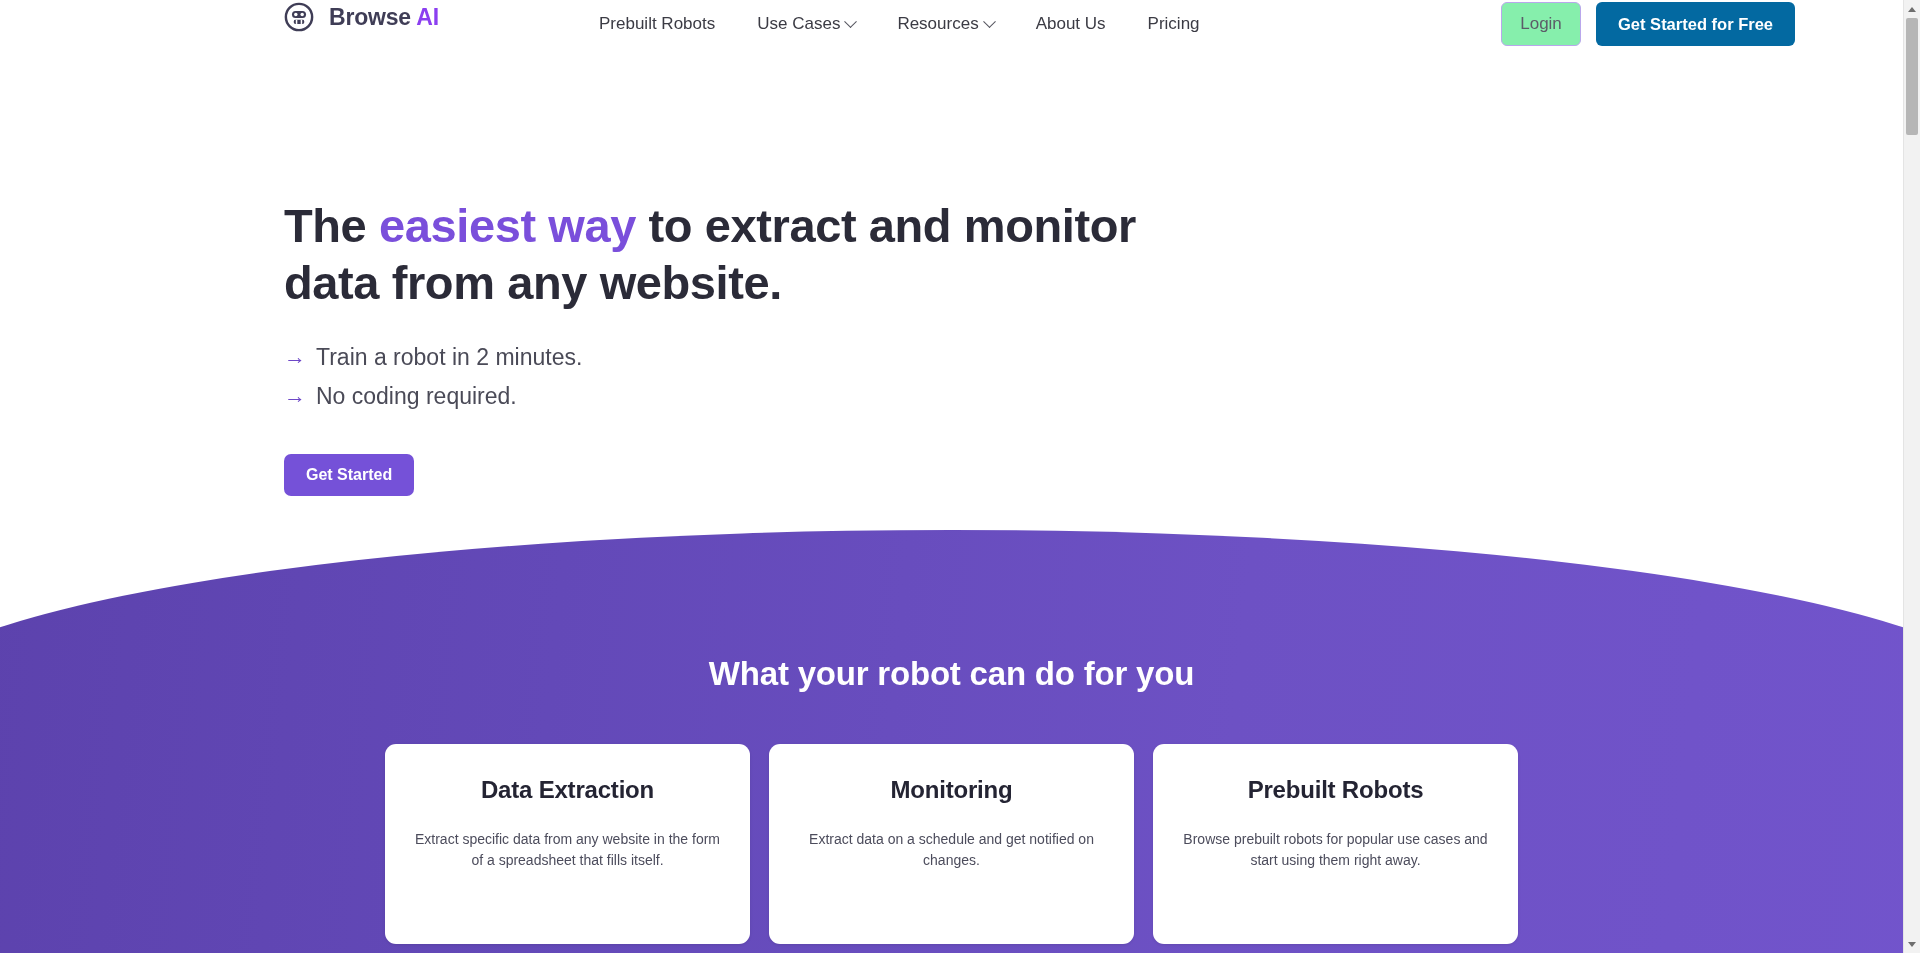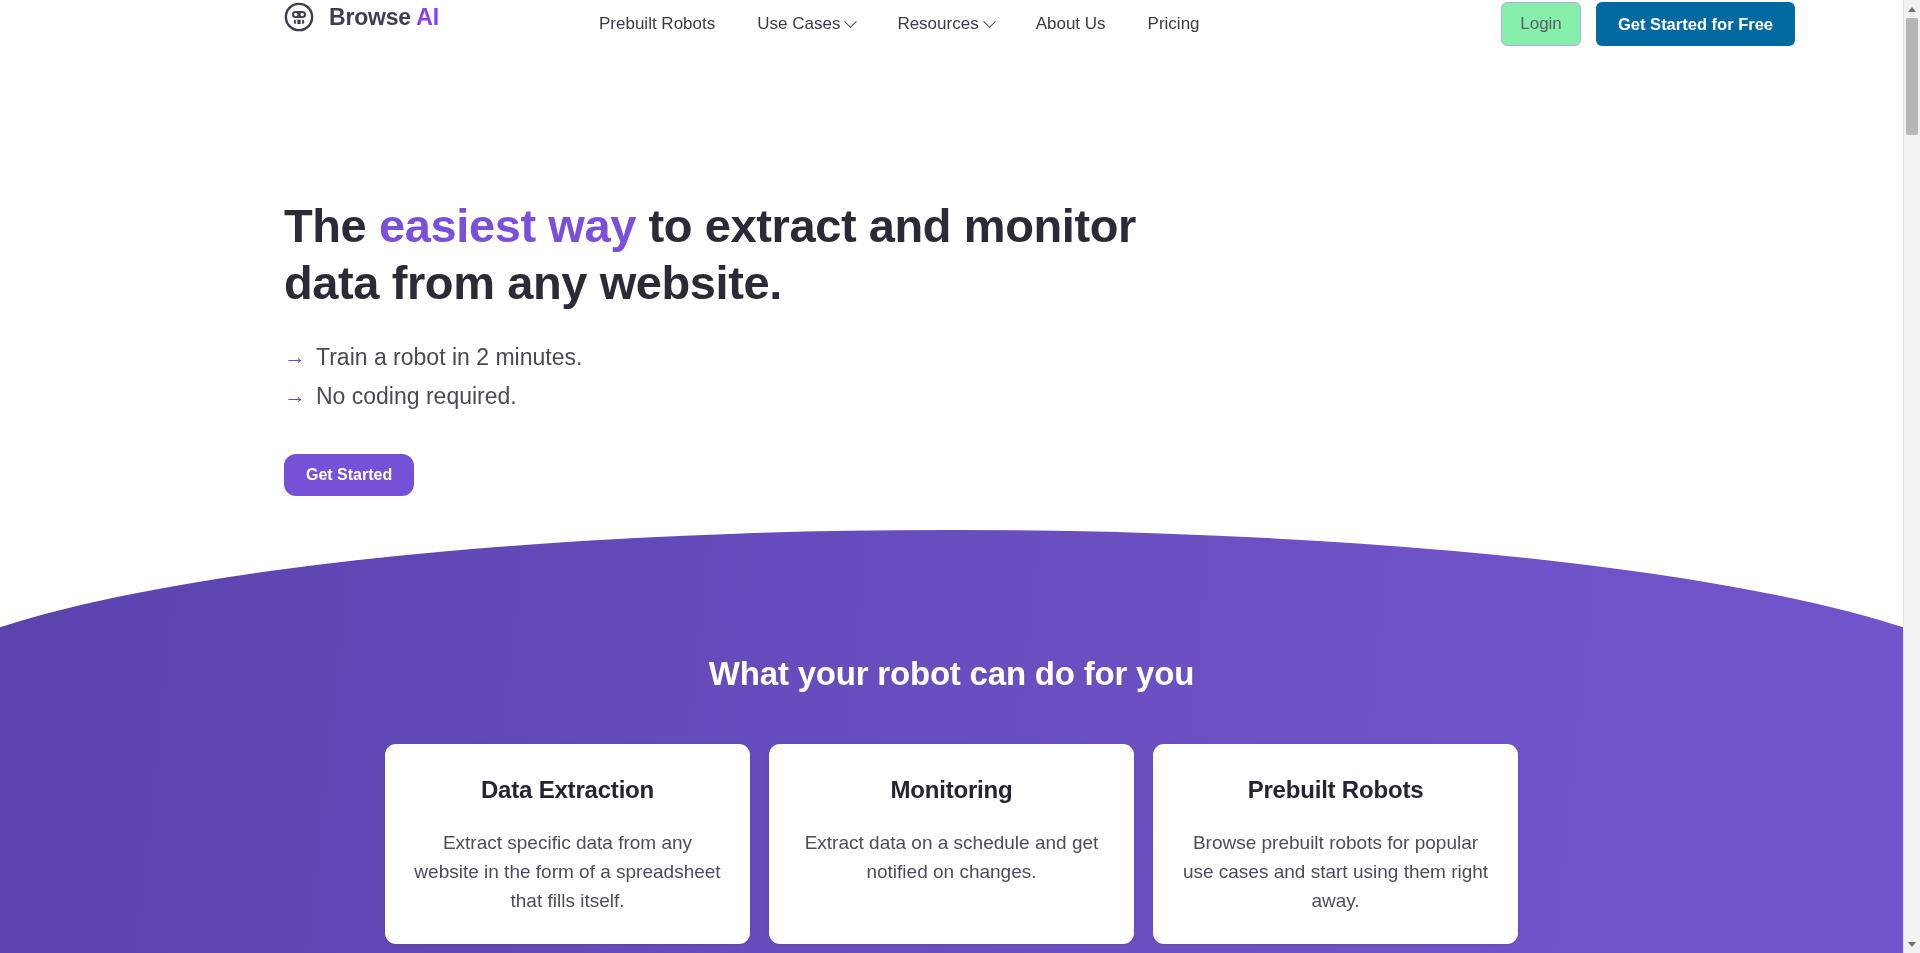--- a/index.html
+++ b/index.html
@@ -154,21 +154,21 @@
     display:inline-block;
   }
   .btn-hero {
     margin-top:38px;
     display:inline-flex;
     align-items:center;
     justify-content:center;
     height:42px;
     padding:0 22px;
     border:none;
-    border-radius:12px;
+    border-radius:7px;
     background:#7551d8;
     color:#ffffff;
     font-size:16px;
     font-weight:bold;
     cursor:pointer;
     font-family:inherit;
     text-align:center;
   }
 
   
@@ -224,21 +224,21 @@
     text-align:center;
   }
   .card-title {
     font-size:24px;
     font-weight:bold;
     color:#242433;
     letter-spacing:-0.2px;
   }
   .card-desc {
     margin-top:25px;
-    font-size:19px;
+    font-size:14px;
     line-height:1.52;
     color:#4c4c5c;
   }
 
   
   .scrollbar {
     position:absolute;
     top:0;
     right:0;
     width:17px;

